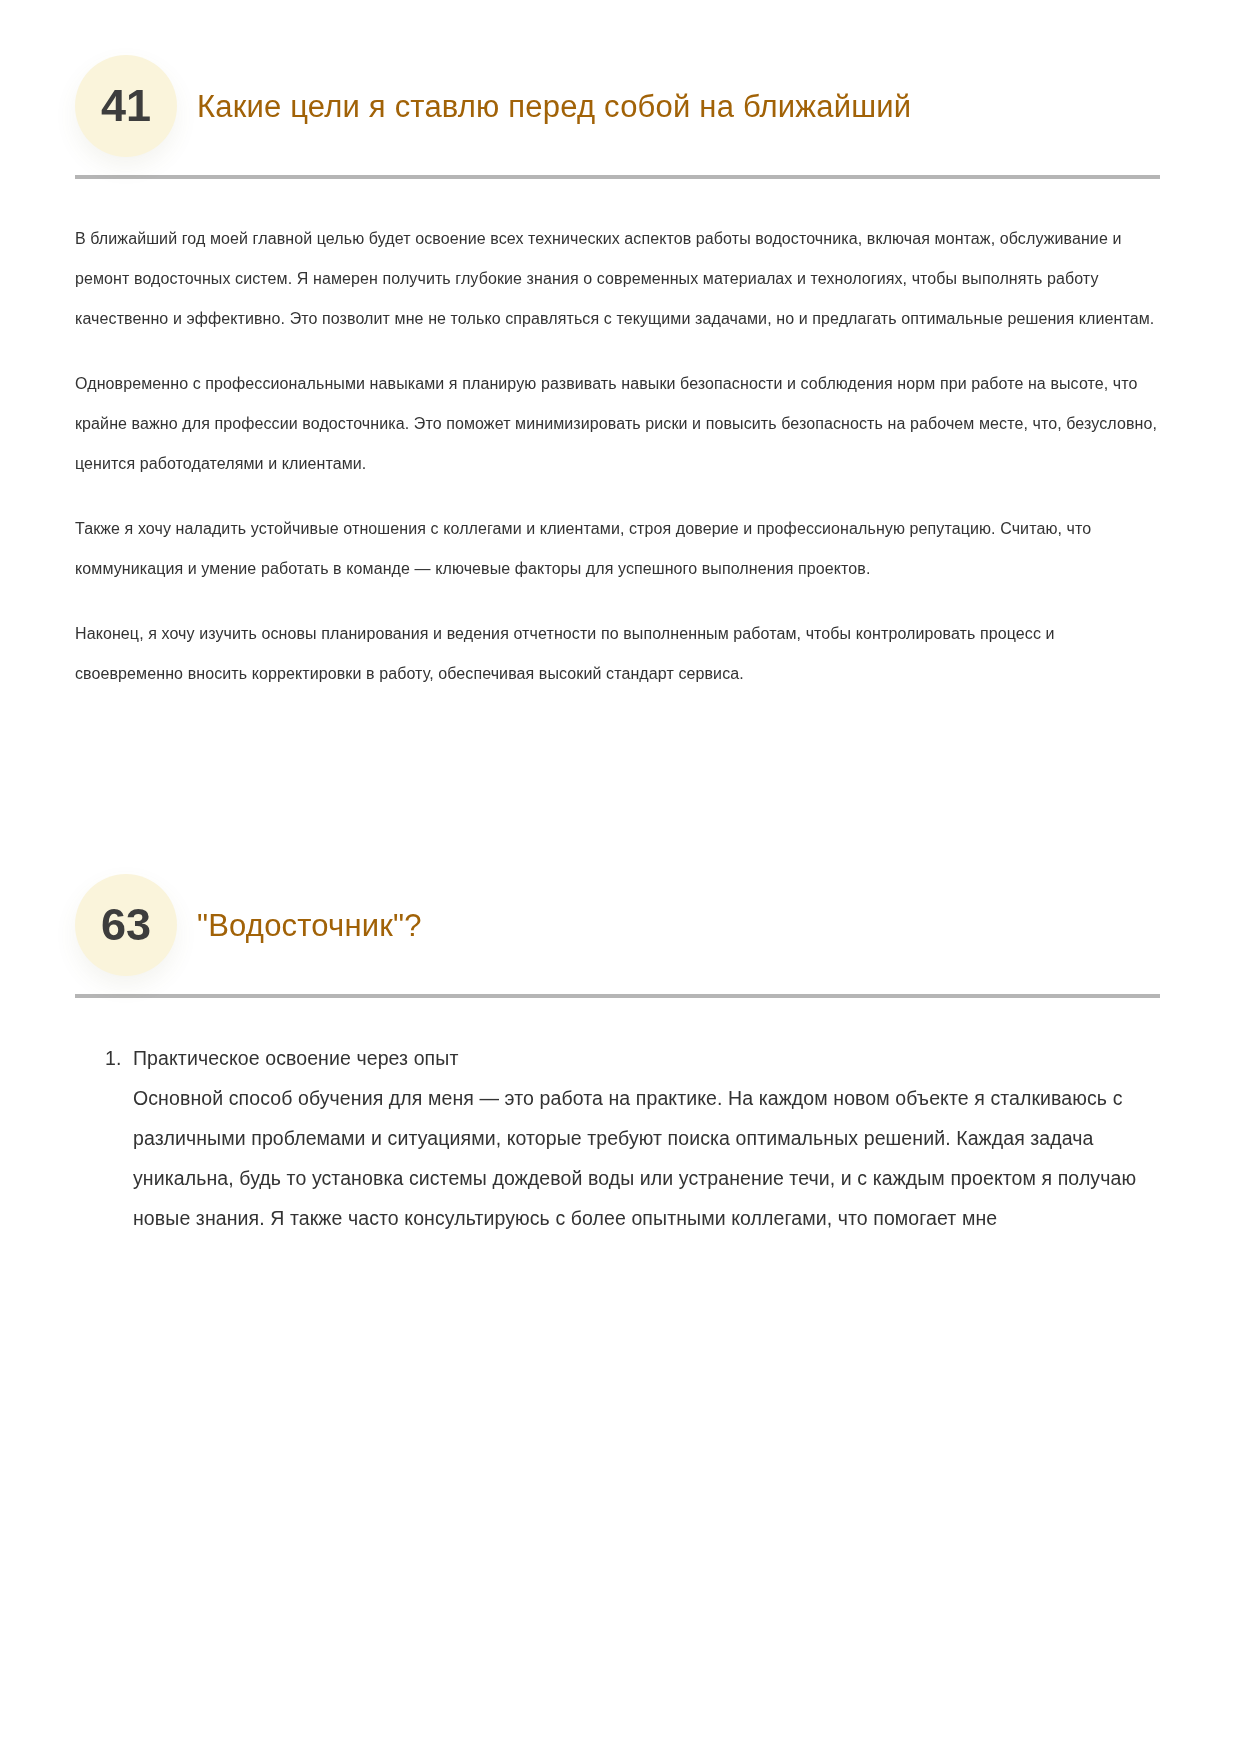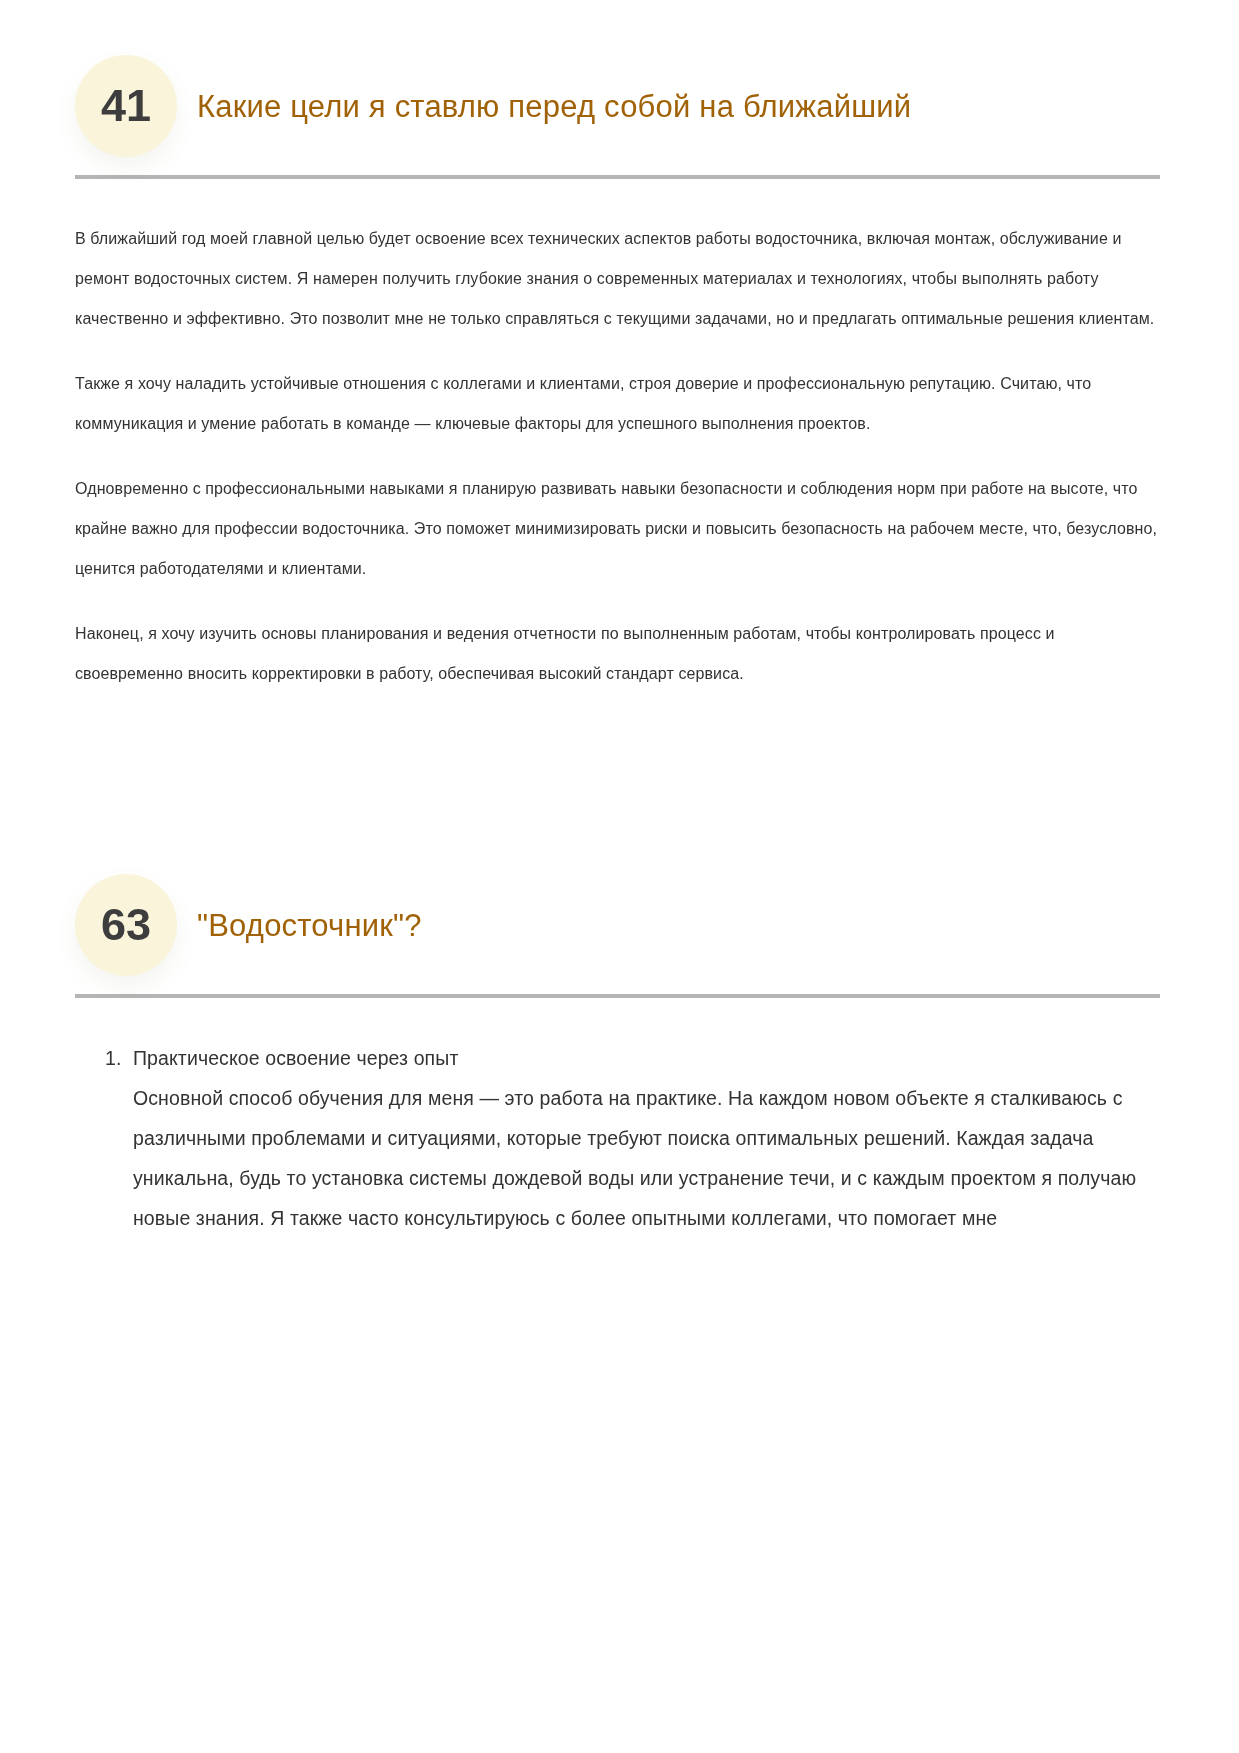--- a/index.html
+++ b/index.html
@@ -87,22 +87,22 @@
   <section class="qa-section">
     <header class="section-header">
       <div class="badge">41</div>
       <h2 class="section-title">
         <span class="title-line">Какие цели я ставлю перед собой на ближайший</span>
       </h2>
     </header>
     <hr class="rule">
 
     <p class="para">В ближайший год моей главной целью будет освоение всех технических аспектов работы водосточника, включая монтаж, обслуживание и ремонт водосточных систем. Я намерен получить глубокие знания о современных материалах и технологиях, чтобы выполнять работу качественно и эффективно. Это позволит мне не только справляться с текущими задачами, но и предлагать оптимальные решения клиентам.</p>
+    <p class="para">Одновременно с профессиональными навыками я планирую развивать навыки безопасности и соблюдения норм при работе на высоте, что крайне важно для профессии водосточника. Это поможет минимизировать риски и повысить безопасность на рабочем месте, что, безусловно, ценится работодателями и клиентами.</p>
     <p class="para">Также я хочу наладить устойчивые отношения с коллегами и клиентами, строя доверие и профессиональную репутацию. Считаю, что коммуникация и умение работать в команде — ключевые факторы для успешного выполнения проектов.</p>
-    <p class="para">Одновременно с профессиональными навыками я планирую развивать навыки безопасности и соблюдения норм при работе на высоте, что крайне важно для профессии водосточника. Это поможет минимизировать риски и повысить безопасность на рабочем месте, что, безусловно, ценится работодателями и клиентами.</p>
     <p class="para">Наконец, я хочу изучить основы планирования и ведения отчетности по выполненным работам, чтобы контролировать процесс и своевременно вносить корректировки в работу, обеспечивая высокий стандарт сервиса.</p>
   </section>
 
   <section class="qa-section section--second">
     <header class="section-header">
       <div class="badge">63</div>
       <h2 class="section-title">
         <span class="title-line">"Водосточник"?</span>
       </h2>
     </header>

